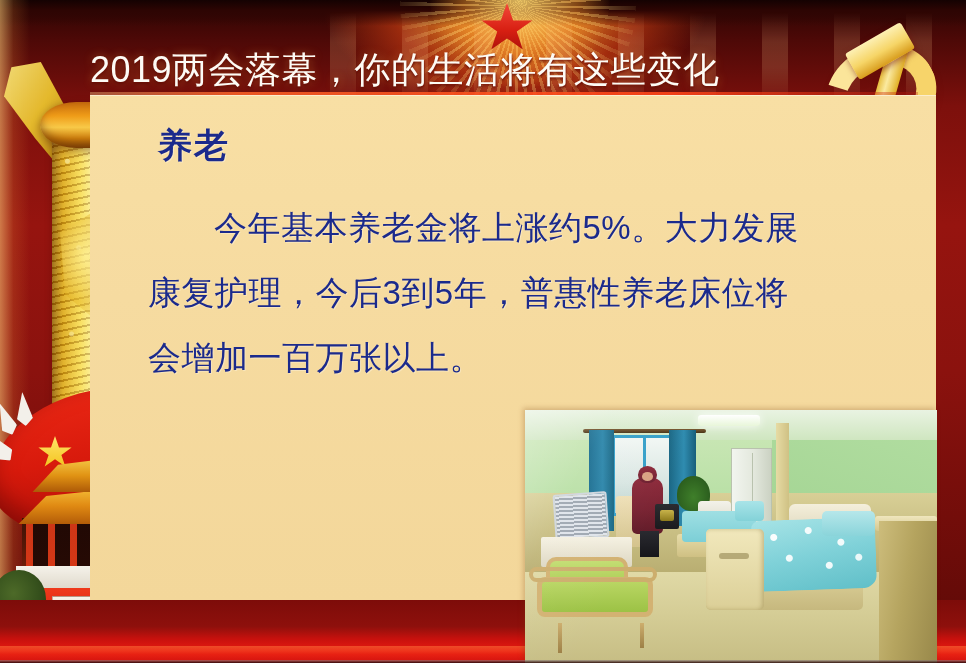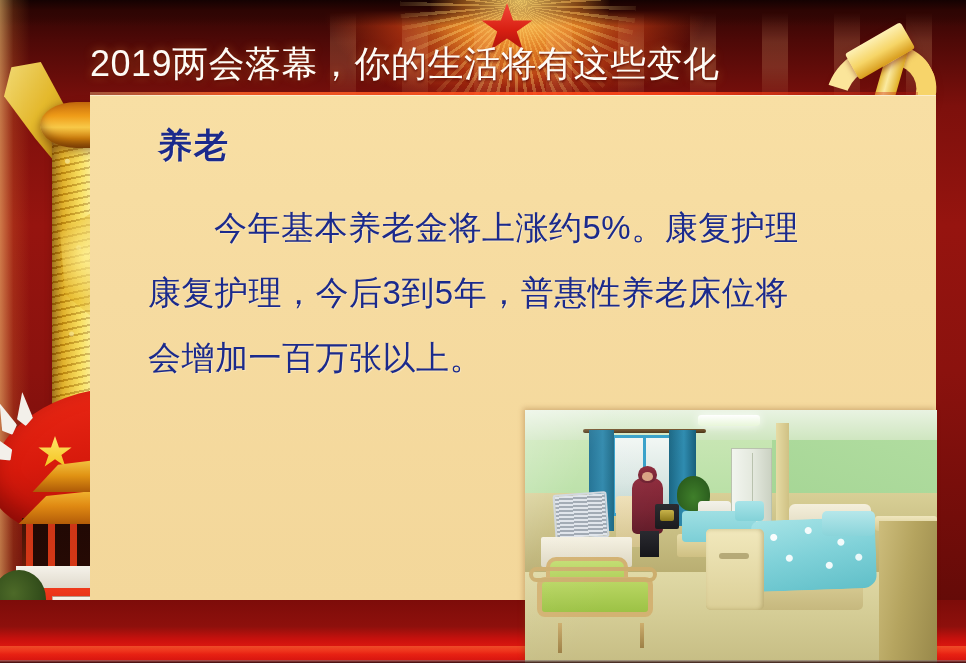--- a/index.html
+++ b/index.html
@@ -252,21 +252,21 @@
     position: absolute; left: 72px; top: 30px; width: 20px; height: 76px;
     background: linear-gradient(90deg,#e7bd3e 0%, #fbeaa0 40%, #e0ae24 100%);
     transform: rotate(16deg);
     border-radius: 3px;
     box-shadow: 0 2px 5px rgba(110,12,8,.5);
   }
 
   
   .title-bar {
     position: absolute; left: 90px; top: 44px; width: 700px; height: 52px;
-    display: flex; align-items: flex-start;
+    display: flex; align-items: center;
   }
   .title-text {
     font-size: 36px;
     line-height: 1.1;
     color: #fdfbf5;
     letter-spacing: .5px;
     white-space: nowrap;
     text-shadow:
       0 2px 3px rgba(90,8,4,.85),
       0 0 10px rgba(255,160,60,.45),
@@ -488,21 +488,21 @@
   </div>
 
   <div class="title-bar">
     <span class="title-text">2019两会落幕，你的生活将有这些变化</span>
   </div>
   <div class="title-underline"></div>
 
   <div class="panel">
     <div class="panel-heading">养老</div>
     <div class="panel-body">
-      <span class="ln indent">今年基本养老金将上涨约5%。康复护理</span>
+      <span class="ln indent">今年基本养老金将上涨约5%。大力发展</span>
       <span class="ln">康复护理，今后3到5年，普惠性养老床位将</span>
       <span class="ln">会增加一百万张以上。</span>
     </div>
   </div>
 
   <div class="bg-lowerband"></div>
   <div class="bg-lowerband-hi"></div>
 
   <div class="photo">
     <div class="ph ph-wall-back"></div>

